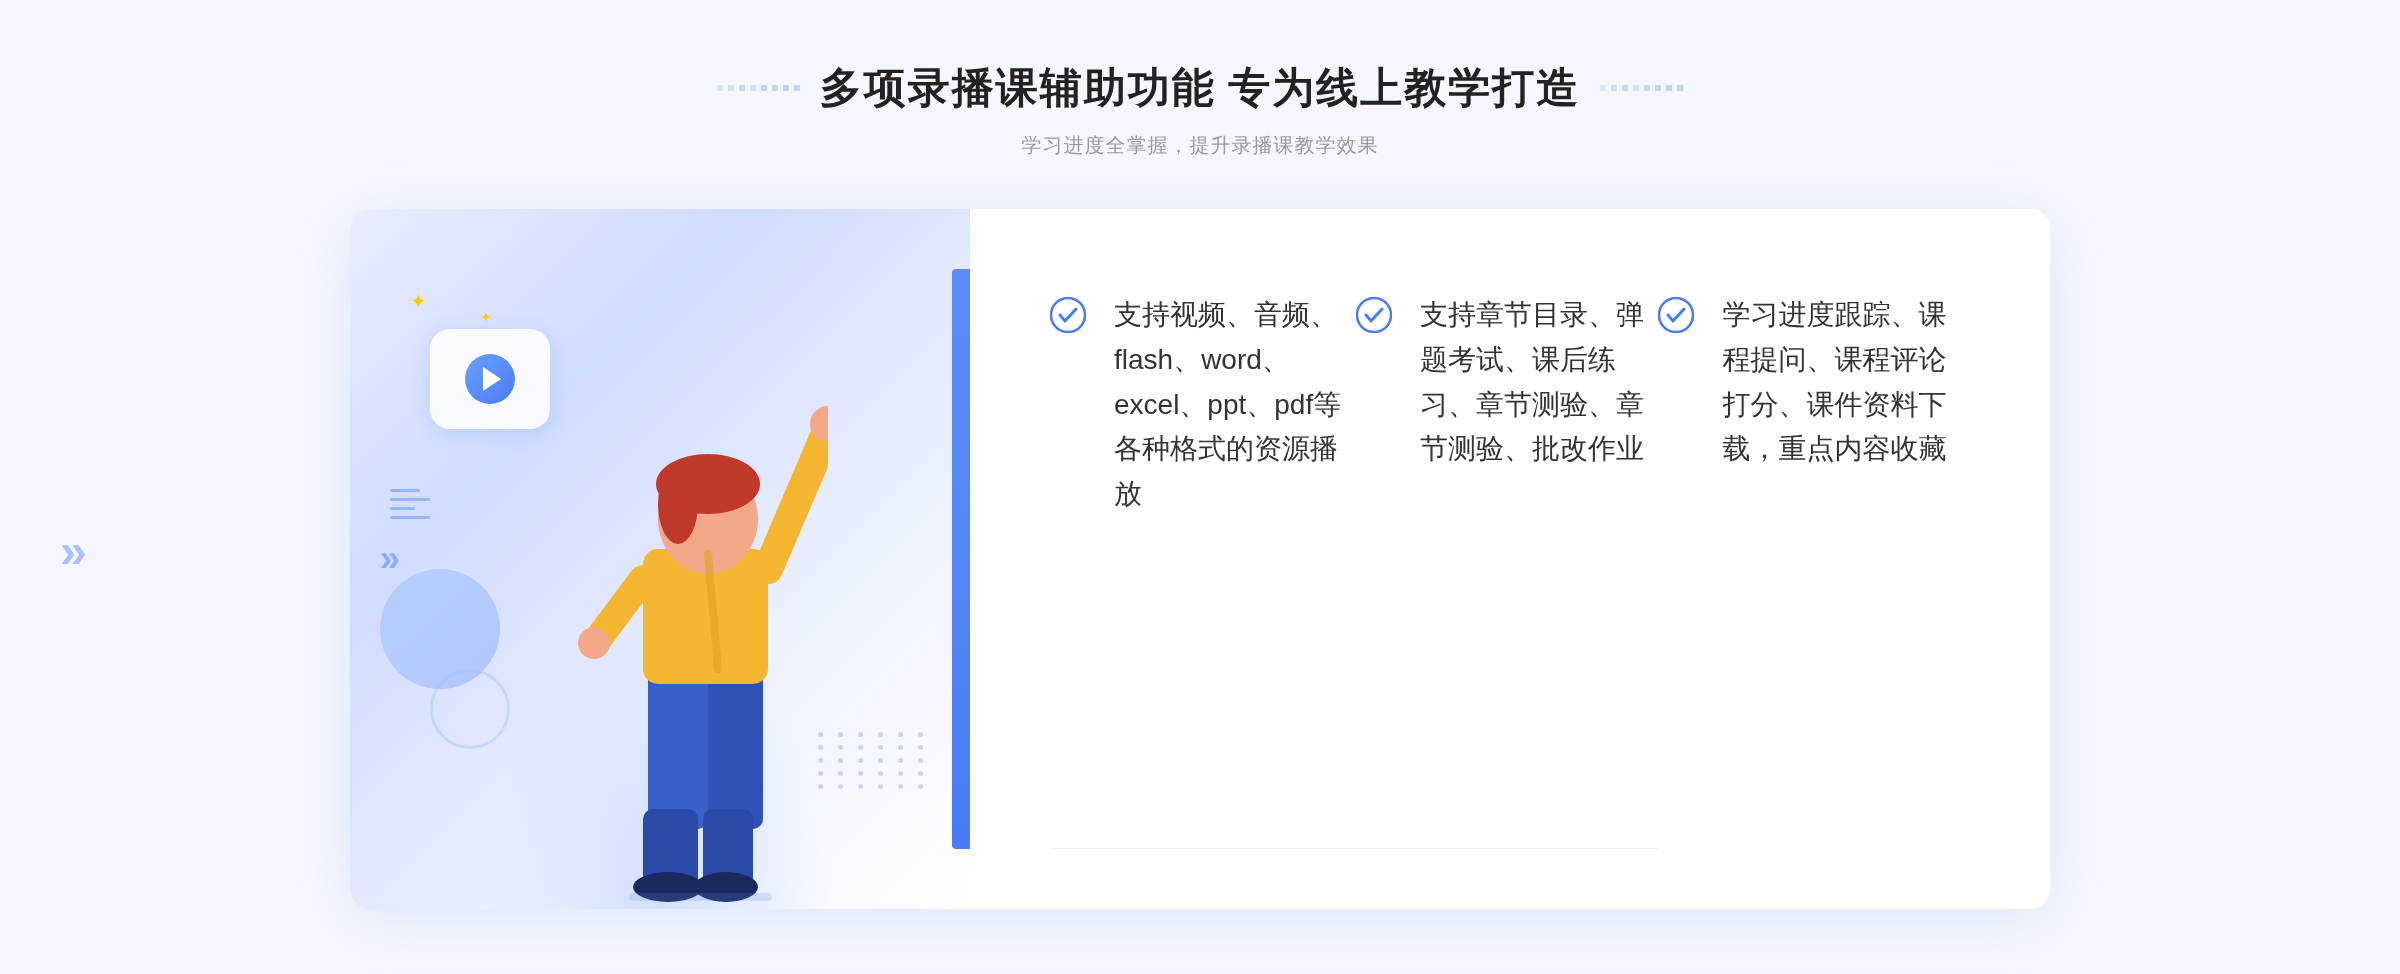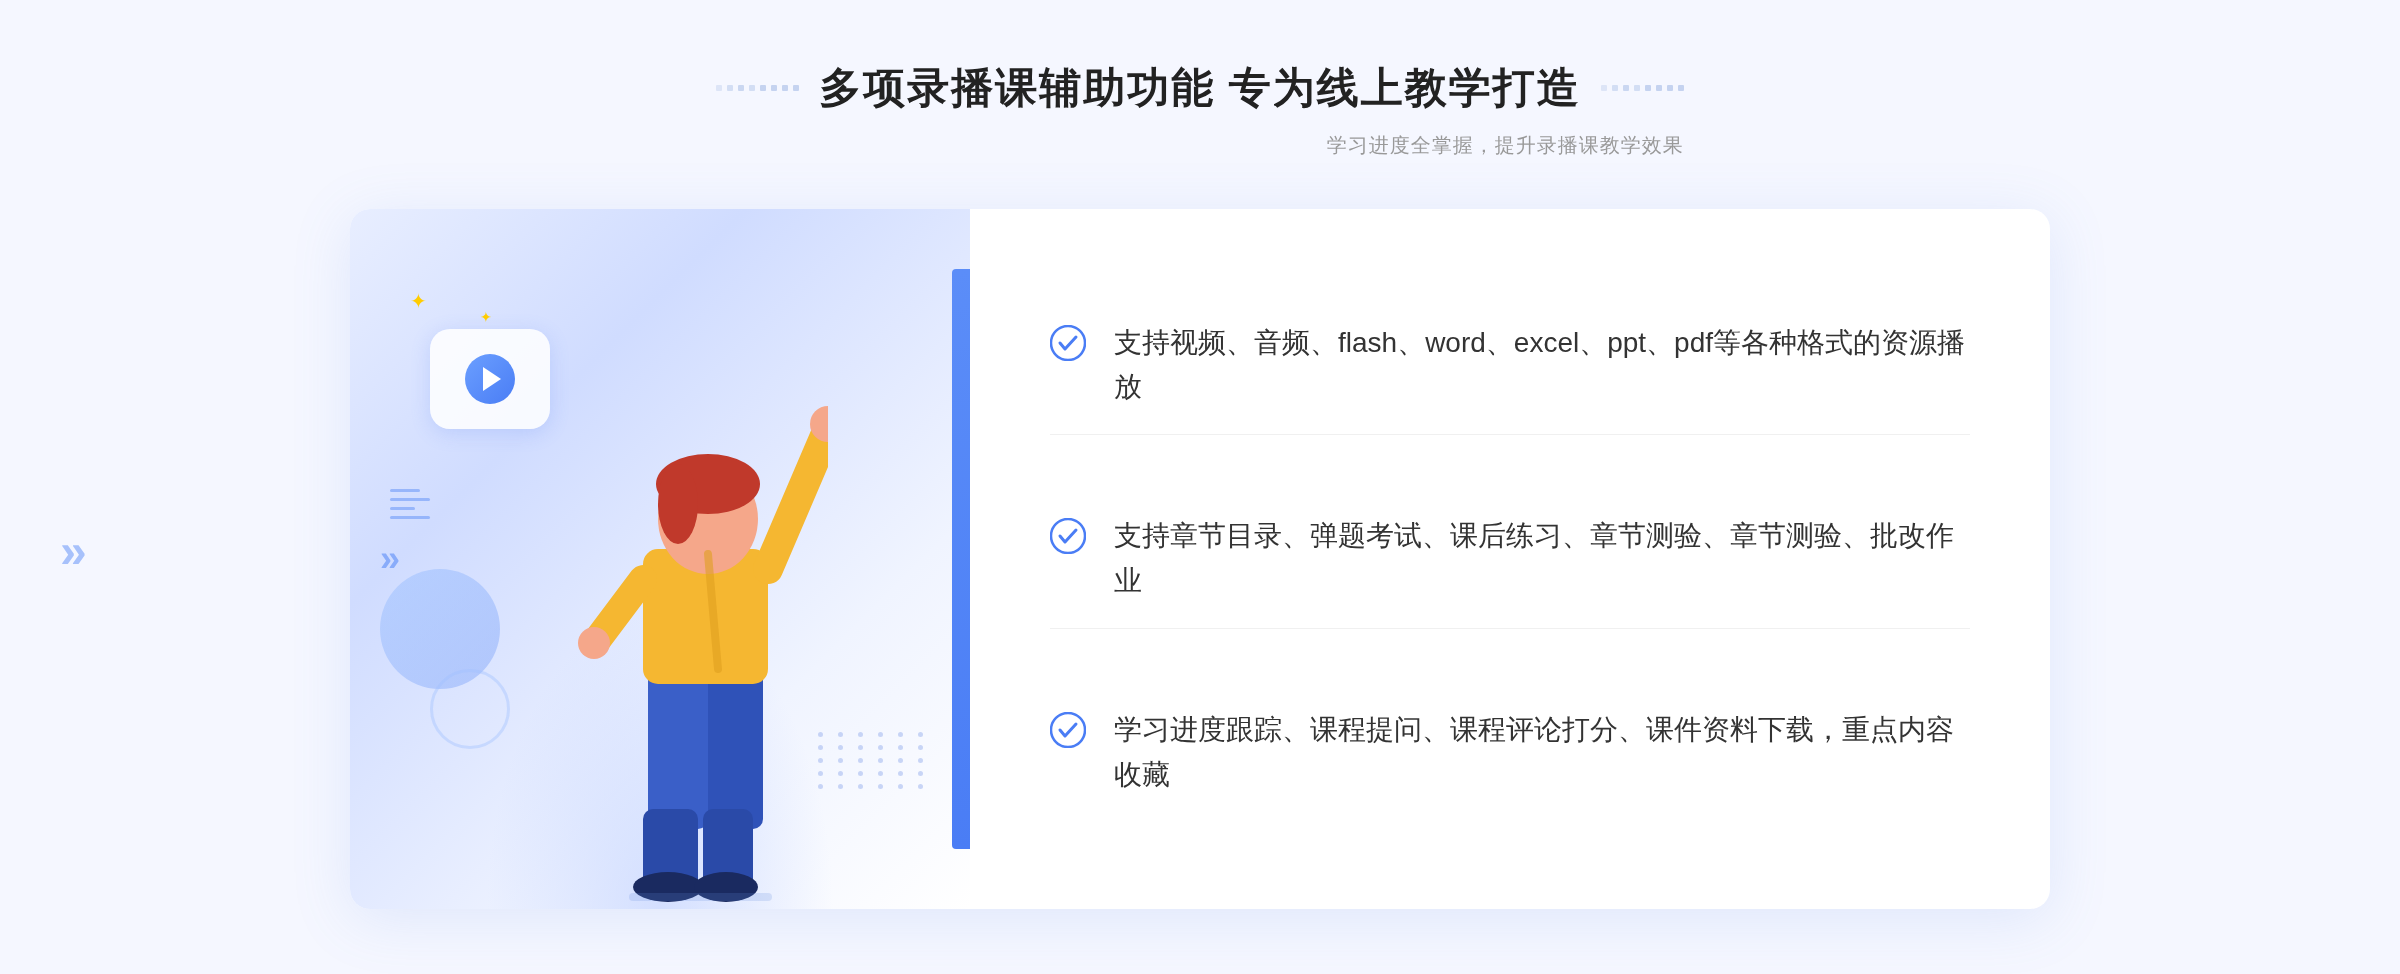--- a/index.html
+++ b/index.html
@@ -34,20 +34,21 @@
       position: relative;
       z-index: 2;
     }
 
     .main-title-row {
       display: flex;
       align-items: center;
       justify-content: center;
       gap: 20px;
       margin-bottom: 16px;
+      font-family: Liberation Serif, serif;
     }
 
     .title-decoration {
       display: flex;
       gap: 5px;
       align-items: center;
     }
 
     .title-decoration span {
       display: block;
@@ -66,21 +67,20 @@
       font-size: 42px;
       font-weight: 700;
       color: #222222;
       letter-spacing: 2px;
     }
 
     .sub-title {
       font-size: 20px;
       color: #999999;
       letter-spacing: 1px;
-      text-align: right;
     }
 
     
     .content-card {
       width: 1700px;
       background: #ffffff;
       border-radius: 20px;
       box-shadow: 0 10px 60px rgba(100, 140, 230, 0.15);
       display: flex;
       overflow: visible;
@@ -256,21 +256,21 @@
       color: #5b8df8;
       opacity: 0.6;
       font-weight: bold;
     }
 
     
     .features-area {
       flex: 1;
       padding: 60px 80px 60px 80px;
       display: flex;
-      flex-direction: column;
+      flex-direction: row;
       justify-content: space-around;
     }
 
     .feature-item {
       display: flex;
       align-items: flex-start;
       gap: 28px;
       padding: 24px 0;
     }
 

